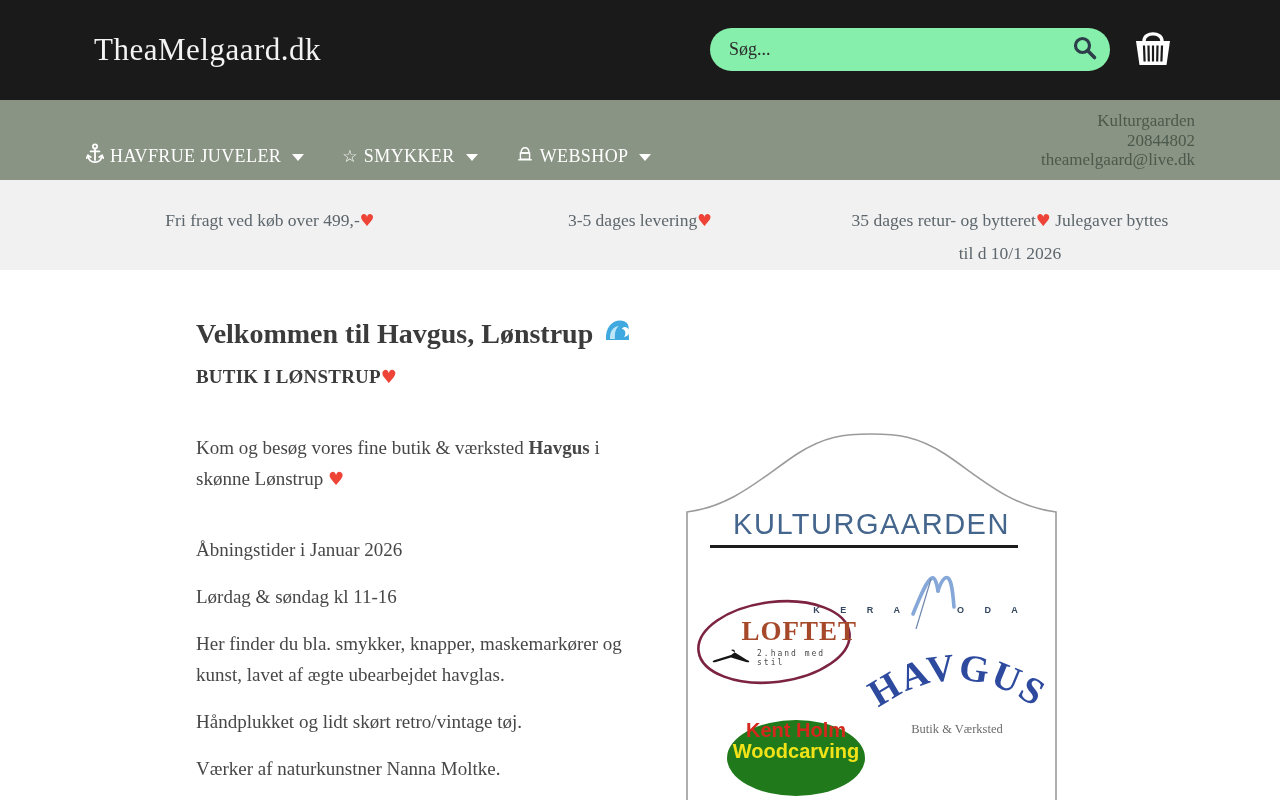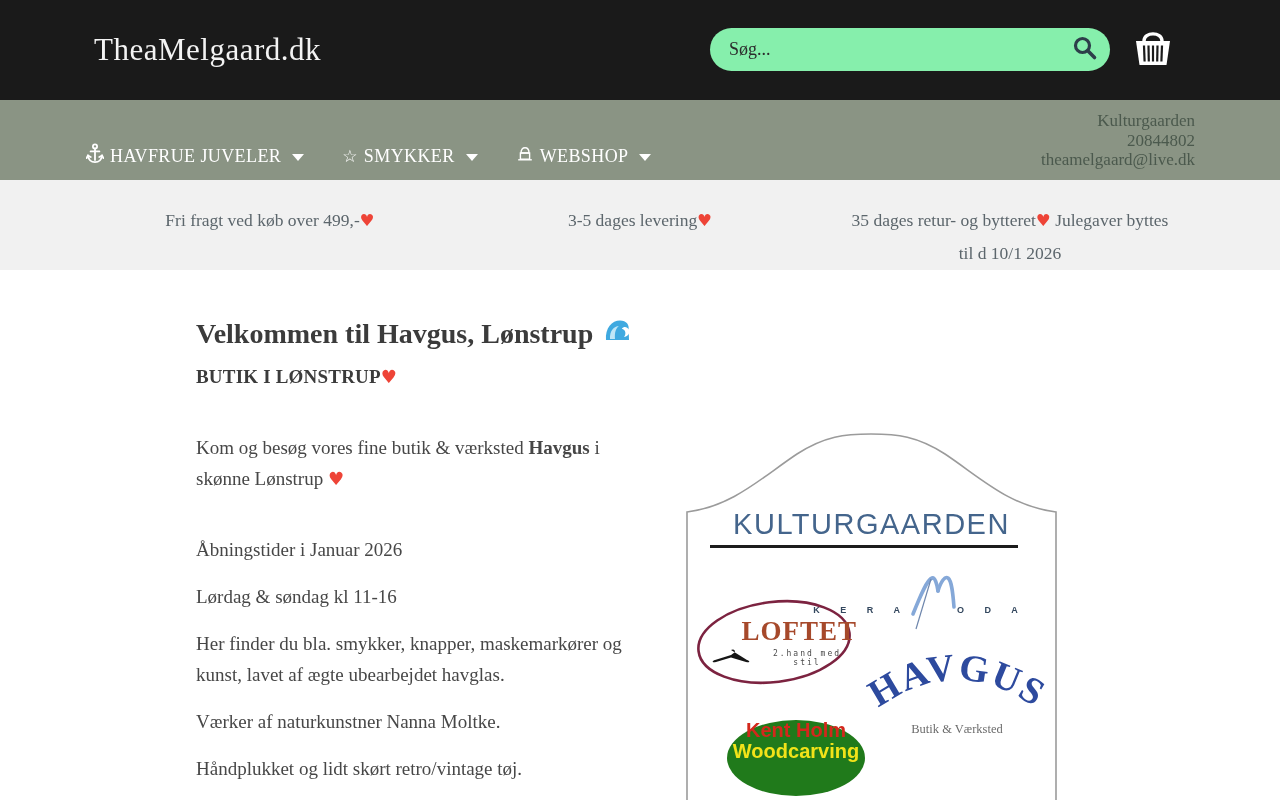--- a/index.html
+++ b/index.html
@@ -56,21 +56,21 @@
     color:#44658c; letter-spacing:1.5px; }
   .sign-rule { position:absolute; top:113px; left:25px; width:308px; height:3px; background:#1c1c1c; }
   .keramoda { position:absolute; top:138px; left:110px; width:250px; display:flex;
     align-items:center; justify-content:center; }
   .keramoda .k-letters { font-family:"Liberation Sans",sans-serif; font-size:9px; font-weight:700;
     color:#33475e; letter-spacing:9px; margin-top:14px; }
   .loftet { position:absolute; left:6px; top:162px; width:166px; height:100px; }
   .loftet-text { position:absolute; top:22px; left:0; width:100%; text-align:right;
     font-size:27px; font-weight:600; color:#a6492b; letter-spacing:1px; }
   .loftet-tagrow { position:absolute; top:54px; left:18px; display:flex; align-items:center; gap:4px; }
-  .loftet-tag { font-family:"DejaVu Sans Mono",monospace; font-size:8px; letter-spacing:2px; color:#4a4a4a;text-align:center; }
+  .loftet-tag { font-family:"DejaVu Sans Mono",monospace; font-size:8px; letter-spacing:2px; color:#4a4a4a; }
   .havgus { position:absolute; left:166px; top:222px; width:212px; text-align:center; }
   .havgus-sub { font-size:12.5px; color:#6c6c6c; margin-top:-14px; }
   .kent { position:absolute; left:42px; top:288px; width:138px; height:76px; background:#207a1b;
     border-radius:50%; display:flex; flex-direction:column; align-items:center; justify-content:flex-start;
     font-family:"Liberation Sans",sans-serif; font-weight:700; line-height:21px; }
   .kent .k1 { color:#d3281c; font-size:20px; }
   .kent .k2 { color:#f2e319; font-size:20px; }
 </style>
 </head>
 <body>
@@ -176,22 +176,22 @@
       </span>
     </h1>
     <h2><span>BUTIK I LØNSTRUP</span><span class="heart">♥</span></h2>
 
     <p class="gap-lg"><span>Kom og besøg vores fine butik &amp; værksted </span><b>Havgus</b><span> i skønne Lønstrup </span><span class="heart">♥</span><br>
       </p>
 
     <p>Åbningstider i Januar 2026</p>
     <p>Lørdag &amp; søndag kl 11-16</p>
     <p>Her finder du bla. smykker, knapper, maskemarkører og kunst, lavet af ægte ubearbejdet havglas.</p>
+    <p>Håndplukket og lidt skørt retro/vintage tøj.</p>
     <p>Værker af naturkunstner Nanna Moltke.</p>
-    <p>Håndplukket og lidt skørt retro/vintage tøj.</p>
     <p>Stenskulpturer af Carsten Andersen</p>
   </div>
 
   <div class="sign">
     <svg class="sign-border" width="373" height="430" viewBox="0 0 373 430">
       <path d="M2,430 L2,80 C48,74 76,46 112,22 C140,4 160,2 186,2 C212,2 232,4 260,22 C296,46 324,74 371,80 L371,430" fill="#ffffff" stroke="#9b9b9b" stroke-width="1.6"></path>
     </svg>
 
     <div class="sign-title">KULTURGAARDEN</div>
     <div class="sign-rule"></div>

